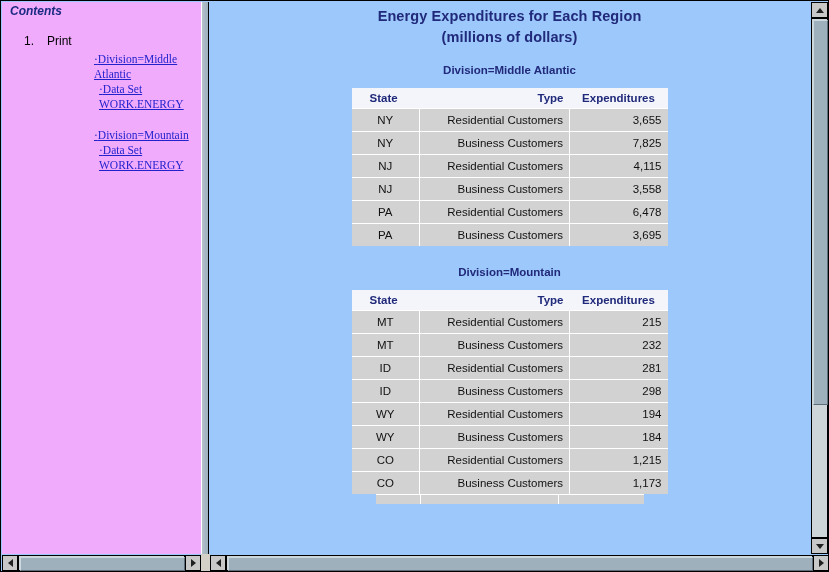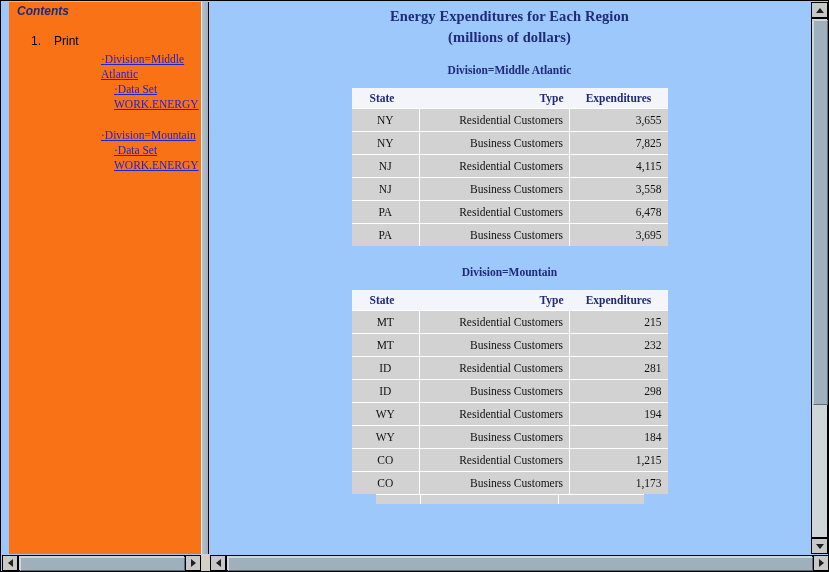--- a/index.html
+++ b/index.html
@@ -20,25 +20,25 @@
     height: 572px;
     box-sizing: border-box;
     border: 1px solid #000000;
     background: #9dc8fb;
     overflow: hidden;
   }
 
   
   #contents-pane {
     position: absolute;
-    left: 8px;
+    left: 1px;
     top: 1px;
     width: 199px;
     height: 552px;
-    background: #f97316;
+    background: #f0abfc;
     overflow: hidden;
   }
   #contents-inner {
     position: relative;
     width: 199px;
     height: 552px;
   }
   #contents-title {
     position: absolute;
     left: 8px;
@@ -90,21 +90,21 @@
     text-decoration: underline;
     cursor: pointer;
     word-wrap: break-word;
     font-family: Liberation Serif, serif;
   }
   .toc-link.level1 {
     margin-left: 0px;
     text-indent: 0px;
   }
   .toc-link.level2 {
-    margin-left: 13px;
+    margin-left: 5px;
   }
   .bullet {
     font-size: 11.5px;
     color: #2222cc;
     text-decoration: none;
     display: inline;
   }
 
   
   #splitter {
@@ -128,21 +128,20 @@
 
   
   #results-pane {
     position: absolute;
     left: 209px;
     top: 1px;
     width: 599px;
     height: 528px;
     background: #9dc8fb;
     overflow: hidden;
-    font-family: Liberation Serif, serif;
   }
   #results-inner {
     position: relative;
     width: 599px;
     height: 600px;
     text-align: center;
   }
   #report-title {
     margin: 0;
     padding-top: 4px;

